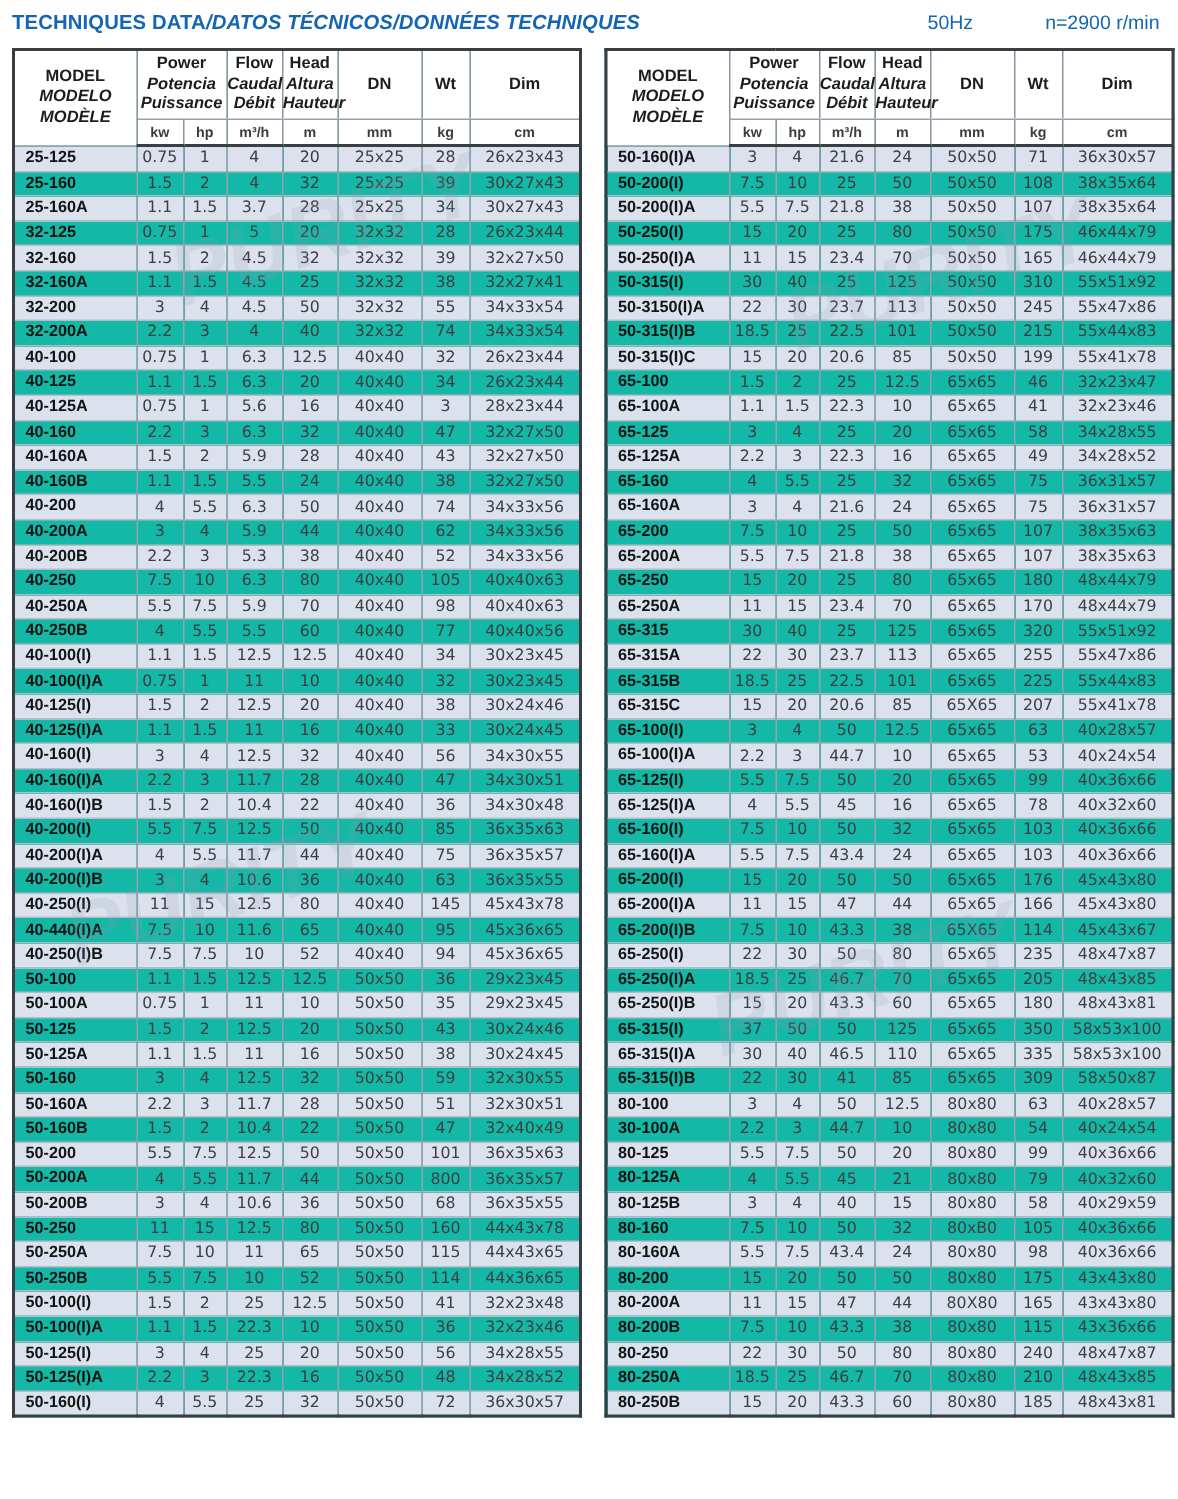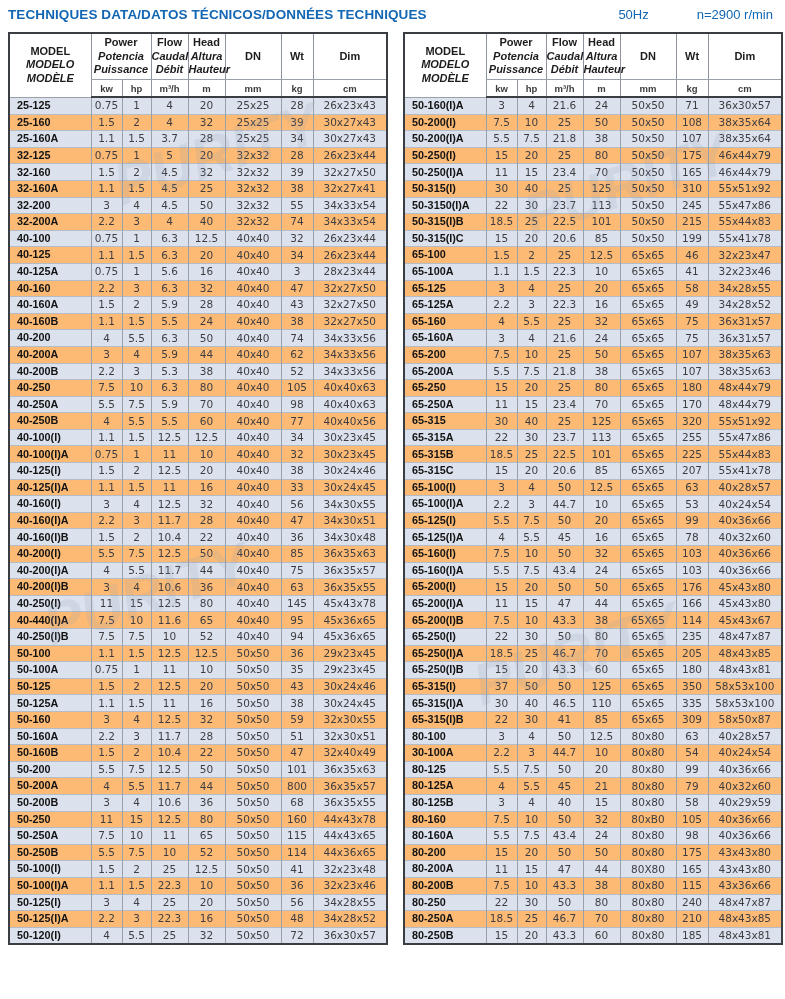--- a/index.html
+++ b/index.html
@@ -10,28 +10,28 @@
     position:relative;
     overflow:hidden;
   }
   .titlebar{
     display:flex;justify-content:space-between;align-items:flex-start;
     padding:7px 10px 0 8px;height:26px;box-sizing:border-box;
   }
   .page-title{
     color:#1266b3;font-weight:bold;font-size:13.5px;letter-spacing:0.1px;white-space:nowrap;
   }
-  .page-title .it{}
+  .page-title .it{font-style:italic;}
   .freq-block{display:flex;gap:48px;color:#1266b3;font-weight:normal;font-size:13px;white-space:nowrap;padding-right:2px;}
   .tables{
     display:flex;gap:15px;padding-left:8px;margin-top:6px;
   }
   table.data-table{
     border-collapse:collapse;table-layout:fixed;width:378px;
-    border:2px solid #3a3d42;background:#fdba74;
+    border:2px solid #3a3d42;background:#14b8a6;
   }
   .data-table th{
     border-left:1px solid #8d949e;
     padding:0;margin:0;vertical-align:middle;text-align:center;background:#fff;
   }
   .hrow1 th{height:45px;border-bottom:1px solid #9aa0a8;}
   .hrow2 th{height:16px;border-bottom:2px solid #3a3d42;font-weight:bold;font-size:9.5px;color:#3c3c3c;}
   .hl-en{font-weight:bold;font-size:11px;color:#1c1c1c;line-height:1.25;}
   .hl-it{font-weight:bold;font-style:italic;font-size:11px;color:#1c1c1c;line-height:1.25;}
   .data-table td{
@@ -620,21 +620,21 @@
           <td class="model">50-125(I)A</td>
           <td>2.2</td>
           <td>3</td>
           <td>22.3</td>
           <td>16</td>
           <td>50x50</td>
           <td>48</td>
           <td>34x28x52</td>
         </tr>
         <tr>
-          <td class="model">50-120(I)</td>
+          <td class="model">50-160(I)</td>
           <td>4</td>
           <td>5.5</td>
           <td>25</td>
           <td>32</td>
           <td>50x50</td>
           <td>72</td>
           <td>36x30x57</td>
         </tr>
       </tbody>
   </table>

